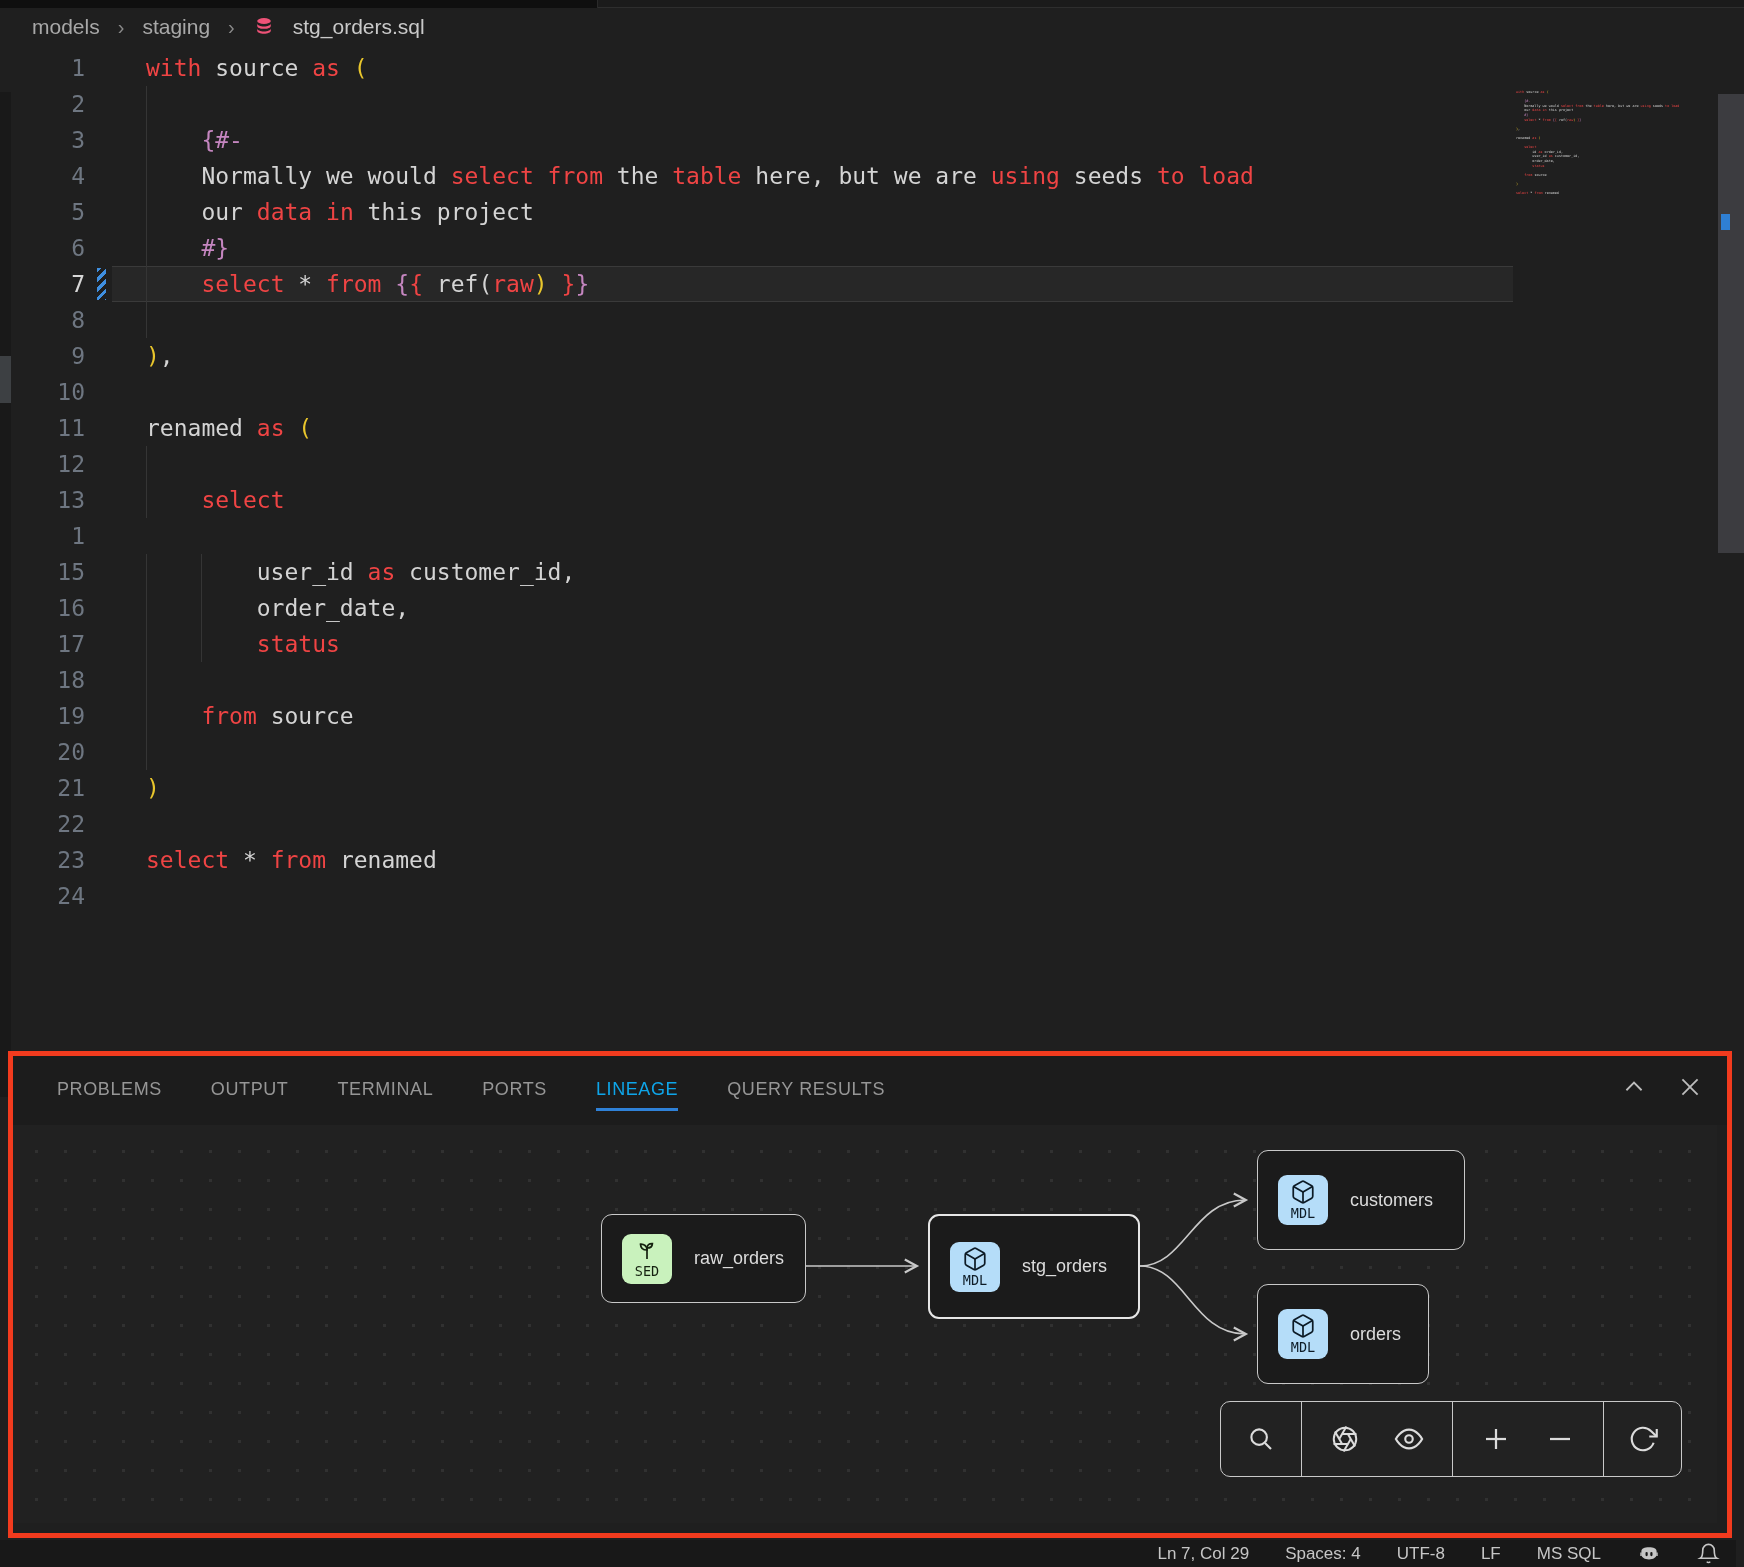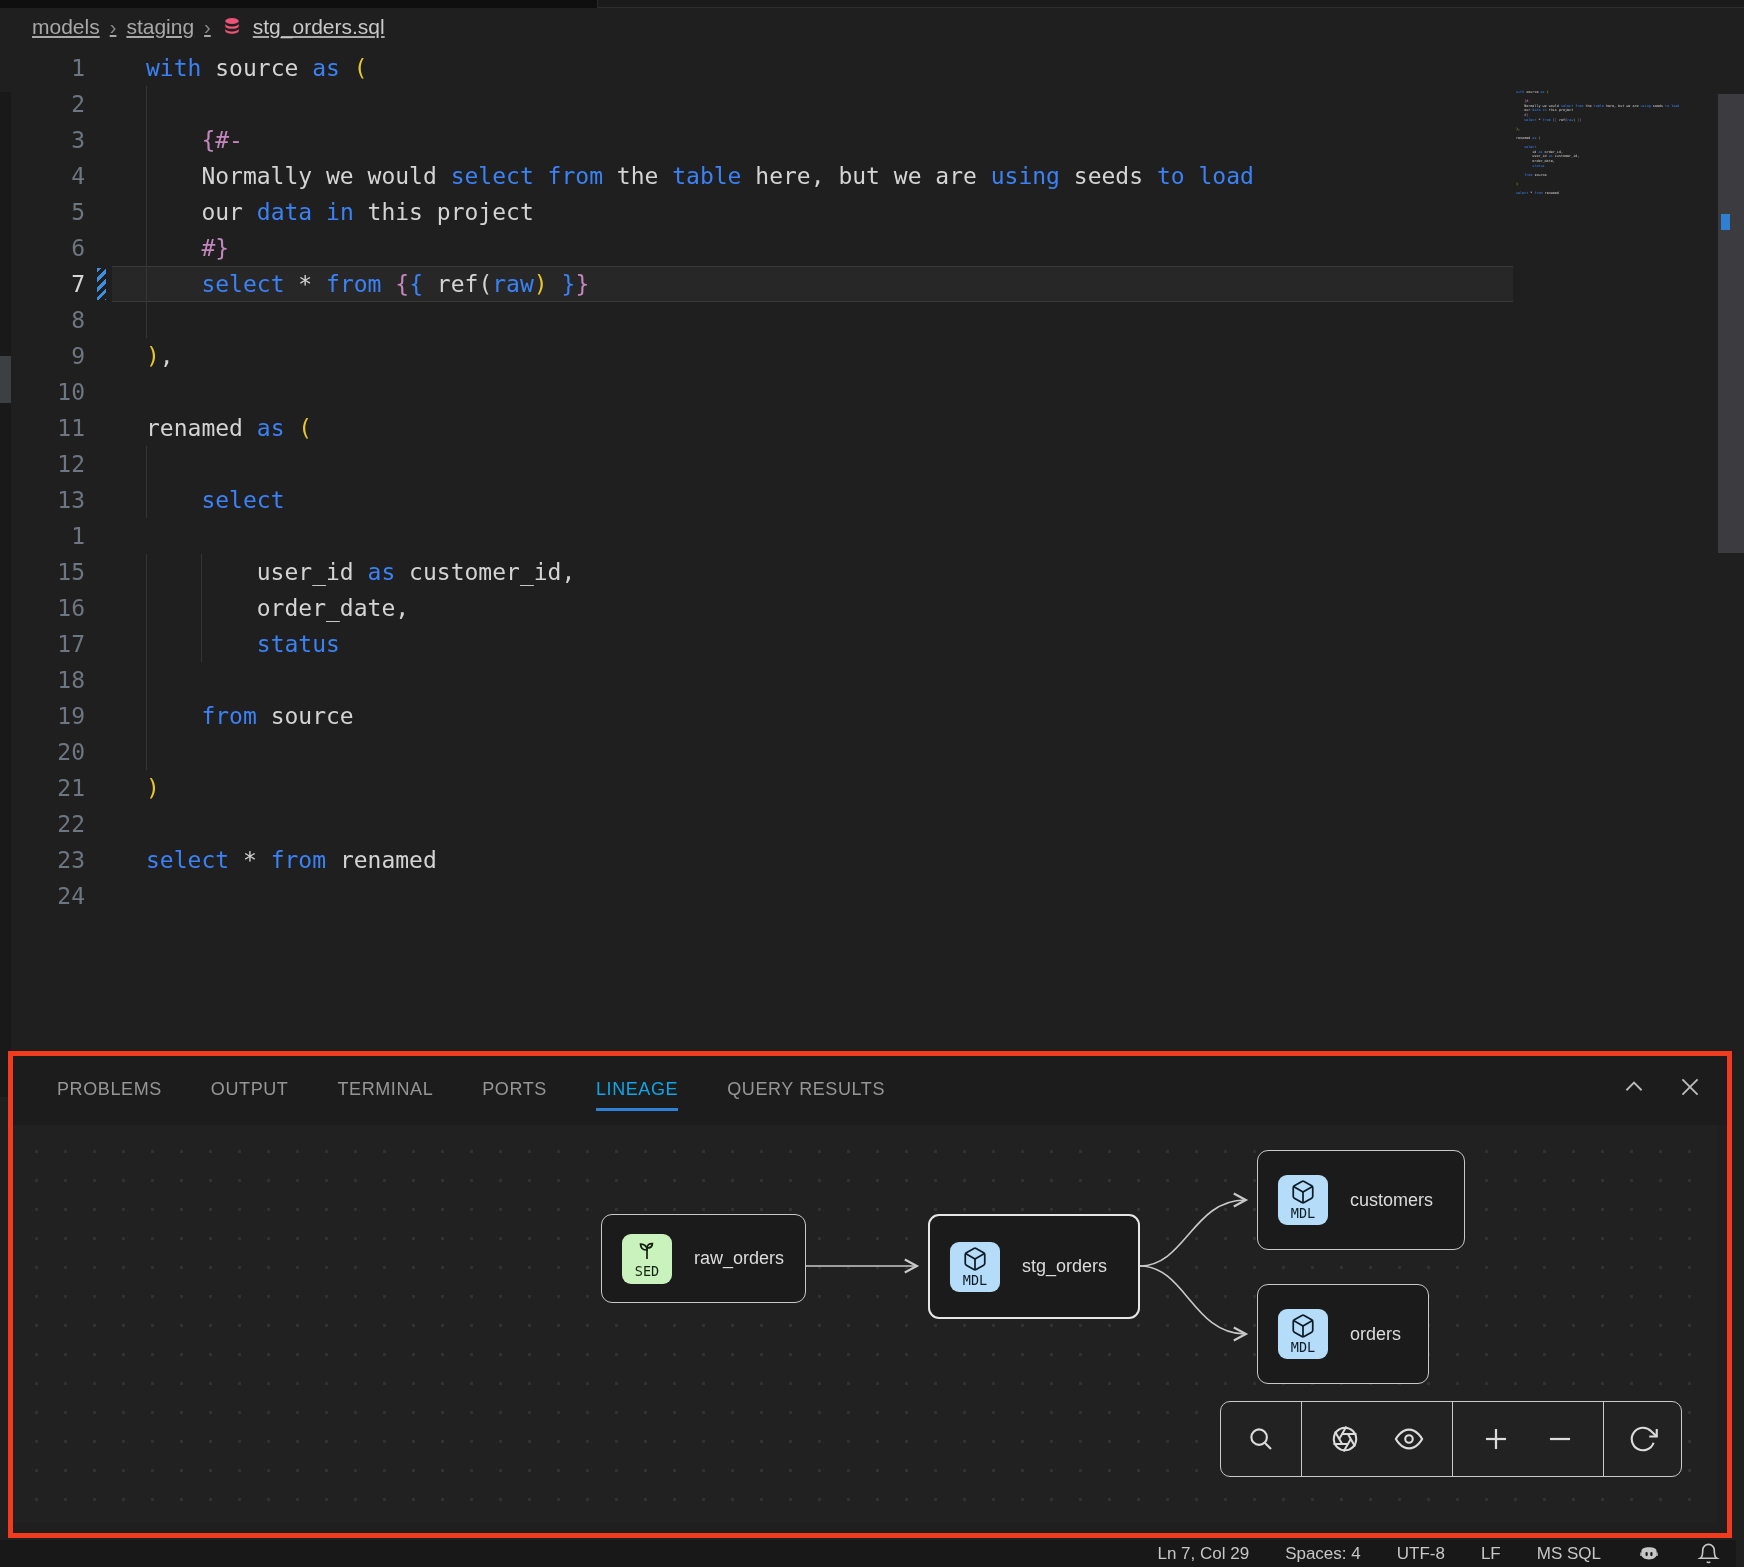--- a/index.html
+++ b/index.html
@@ -6,39 +6,39 @@
   #app{position:relative;width:1744px;height:1567px;background:#1f1f1f;overflow:hidden;
        font-family:"Liberation Sans",sans-serif;color:#ccc;}
 
   
   .tabbar-sliver{position:absolute;left:0;top:0;width:1744px;height:8px;background:#1b1b1b;}
   .tabbar-sliver .active-tab-sliver{position:absolute;left:0;top:0;width:597px;height:8px;background:#0f0f0f;border-right:1px solid #2a2a2a;}
   .tabbar-sliver .rest{position:absolute;left:598px;right:0;top:0;height:7px;border-bottom:1px solid #2e2e2e;}
 
   
   .breadcrumb{position:absolute;left:32px;top:8px;height:38px;display:flex;align-items:center;
-              gap:10px;font-size:21px;color:#a8a8a8;text-decoration:underline;}
+              gap:18px;font-size:21px;color:#a8a8a8;}
   .breadcrumb .sep{color:#8a8a8a;font-size:20px;}
   .breadcrumb .file{color:#c9c9c9;}
   .db-icon{display:inline-flex;width:22px;height:22px;}
 
   
   .editor{position:absolute;left:0;top:46px;width:1744px;height:1005px;}
   .lines{position:absolute;left:0;top:4px;width:1513px;font-family:"DejaVu Sans Mono","Liberation Mono",monospace;
          font-size:23px;}
   .line{position:relative;display:flex;height:36px;line-height:36px;white-space:pre;}
   .line .ln{width:85px;text-align:right;color:#6e7681;flex:0 0 85px;z-index:2;}
   .line .code{position:relative;margin-left:61px;z-index:2;}
   .line.current .ln{color:#d7d7d7;}
   .line.current::before{content:"";position:absolute;left:112px;right:0;top:0;bottom:0;background:#272727;
         box-shadow:inset 0 1px 0 #3a3a3a, inset 0 -1px 0 #3a3a3a;z-index:0;}
   .line.current .marker{position:absolute;left:97px;top:2px;width:9px;height:32px;z-index:3;
         background:repeating-linear-gradient(135deg,#3f8fe0 0 3px,transparent 3px 7px);}
   .guide{position:absolute;top:0;bottom:0;width:1px;background:#353535;z-index:1;}
-  .tk-kw{color:#3b82f6;margin-top:45px;}
+  .tk-kw{color:#ef4444;margin-top:45px;}
   .tk-fg{color:#d4d4d4;}
   .tk-mg{color:#c586c0;}
   .tk-gd{color:#e9c62c;}
 
   
   .minimap{position:absolute;left:1516px;top:44px;width:192px;height:130px;overflow:hidden;
            font-family:"DejaVu Sans Mono","Liberation Mono",monospace;font-size:3.4px;}
   .minimap .mline{height:4.6px;line-height:4.6px;white-space:pre;}
 
   

